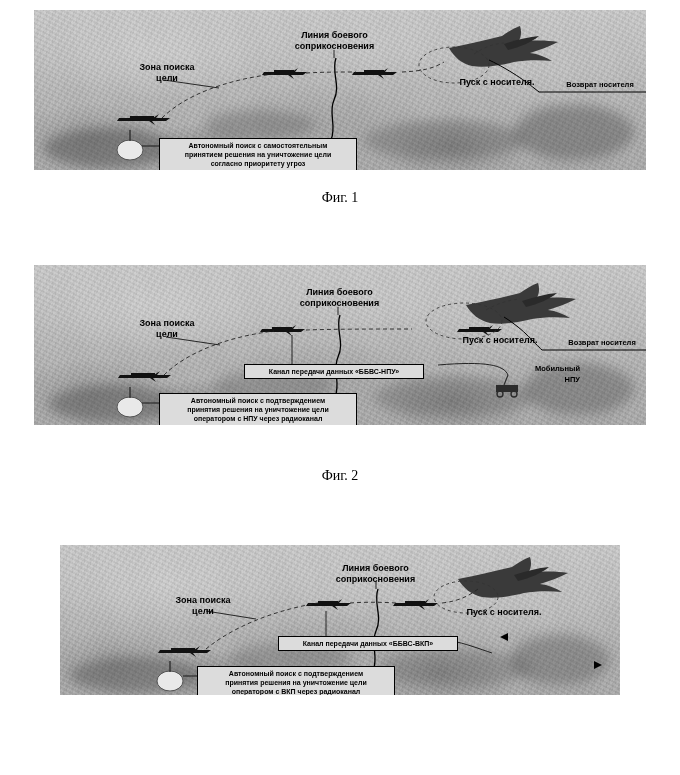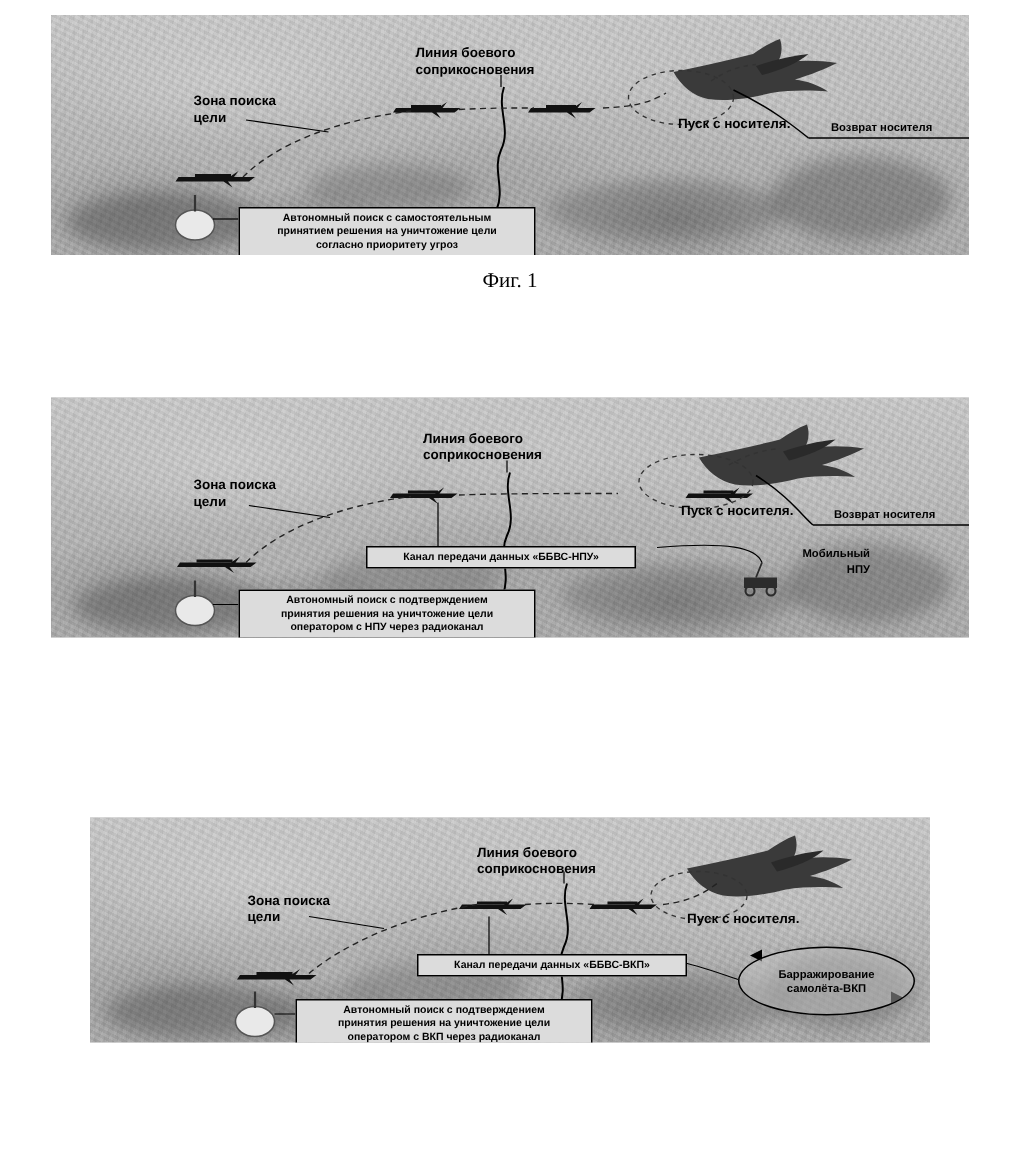--- a/index.html
+++ b/index.html
@@ -72,21 +72,21 @@
     height: 160px;
   }
 
   .label {
     position: absolute;
     font-size: 9px;
     line-height: 11px;
     font-weight: bold;
     color: #000;
     white-space: pre-line;
-    text-align: left;
+    text-align: center;
   }
   .callout {
     position: absolute;
     background: #dcdcdc;
     border: 1px solid #000;
     font-size: 7px;
     line-height: 9px;
     text-align: center;
     font-weight: bold;
     padding: 2px 3px;
@@ -109,20 +109,21 @@
     padding: 2px 4px;
     box-sizing: border-box;
   }
   .fig-caption {
     position: absolute;
     width: 680px;
     text-align: center;
     font-size: 14px;
     font-family: "Liberation Serif", serif;
     color: #000;
+    margin-top: 10px;
   }
 </style>
 </head>
 <body>
 
 <div class="page">
 
   <div class="figure-block fig1">
     <div class="panel">
       <div class="terrain"></div>
@@ -247,20 +248,21 @@
 соприкосновения</div>
       <div class="label" style="left:420px;top:70px;width:92px;">Пуск с носителя.</div>
       <div class="label" style="left:522px;top:72px;width:92px;font-size:7.5px;">Возврат носителя</div>
       <div class="label" style="left:476px;top:98px;width:70px;font-size:7.5px;text-align:right;">Мобильный
 НПУ</div>
       <div class="callout" style="left:210px;top:99px;width:172px;">Канал передачи данных «ББВС-НПУ»</div>
       <div class="callout" style="left:125px;top:128px;width:190px;">Автономный поиск с подтверждением
 принятия решения на уничтожение цели
 оператором с НПУ через радиоканал</div>
     </div>
+    <div class="fig-caption" style="top:193px;">Фиг. 2</div>
   </div>
 
   <div class="figure-block fig3">
     <div class="panel" style="width:560px;height:150px;">
       <div class="terrain"></div>
       <div class="grain"></div>
       <div class="dark-blotch" style="left:10px;top:112px;width:130px;height:36px;background:rgba(70,70,70,0.40);"></div>
       <div class="dark-blotch" style="left:170px;top:98px;width:120px;height:30px;background:rgba(90,90,90,0.30);"></div>
       <div class="dark-blotch" style="left:320px;top:104px;width:150px;height:38px;background:rgba(80,80,80,0.26);"></div>
       <div class="dark-blotch" style="left:450px;top:90px;width:100px;height:50px;background:rgba(60,60,60,0.30);"></div>
@@ -301,22 +303,20 @@
         <path d="M146,66 L196,74" stroke="#000" stroke-width="0.8" fill="none"></path>
         <path d="M316,36 L316,44" stroke="#000" stroke-width="0.8" fill="none"></path>
         <path d="M137,131 L123,131" stroke="#000" stroke-width="0.8" fill="none"></path>
       </svg>
 
       <div class="label" style="left:105px;top:50px;width:76px;">Зона поиска
 цели</div>
       <div class="label" style="left:258px;top:18px;width:115px;">Линия боевого
 соприкосновения</div>
       <div class="label" style="left:398px;top:62px;width:92px;">Пуск с носителя.</div>
-      <div class="oval-callout" style="left:432px;top:86px;width:118px;height:46px;">Барражирование
-самолёта-ВКП</div>
       <div class="callout" style="left:218px;top:91px;width:172px;">Канал передачи данных «ББВС-ВКП»</div>
       <div class="callout" style="left:137px;top:121px;width:190px;">Автономный поиск с подтверждением
 принятия решения на уничтожение цели
 оператором с ВКП через радиоканал</div>
     </div>
   </div>
 
 </div>
 
 </body></html>

